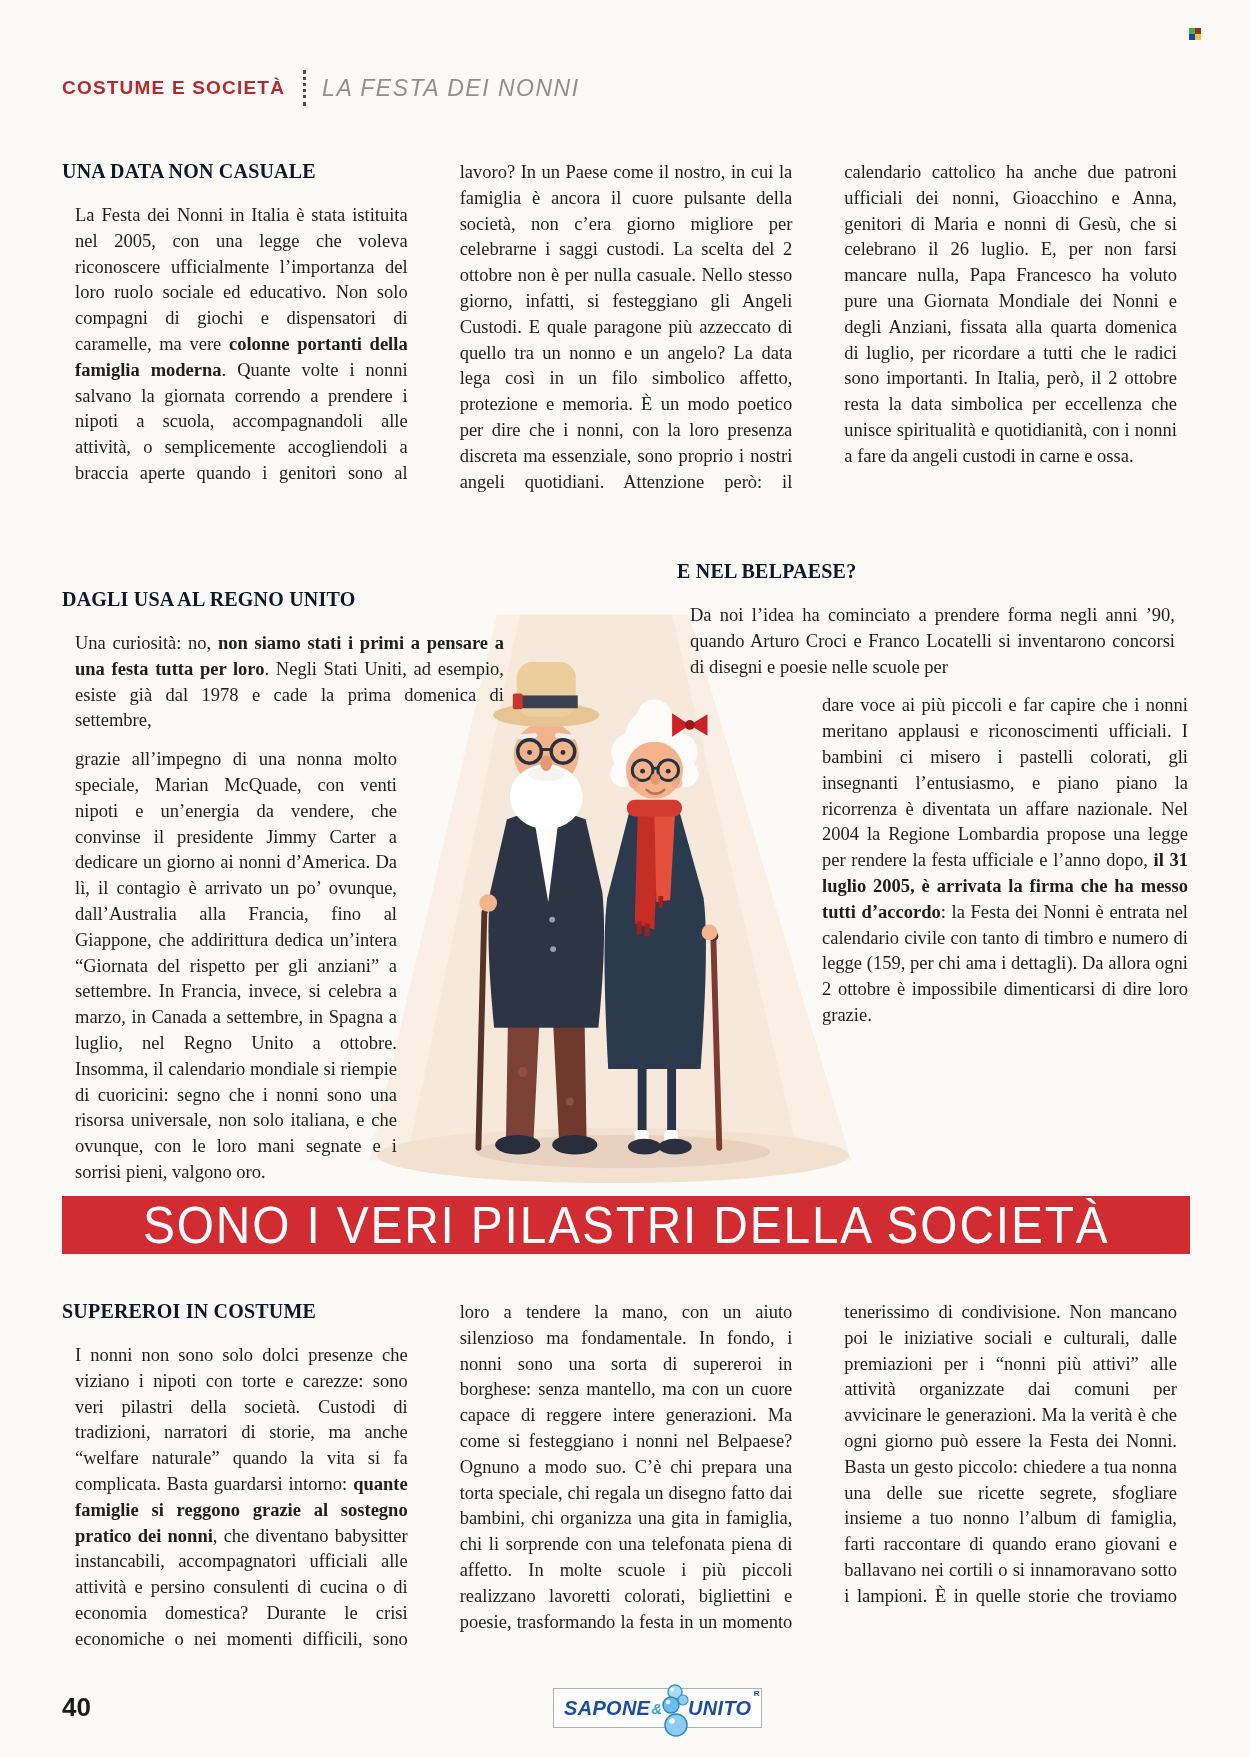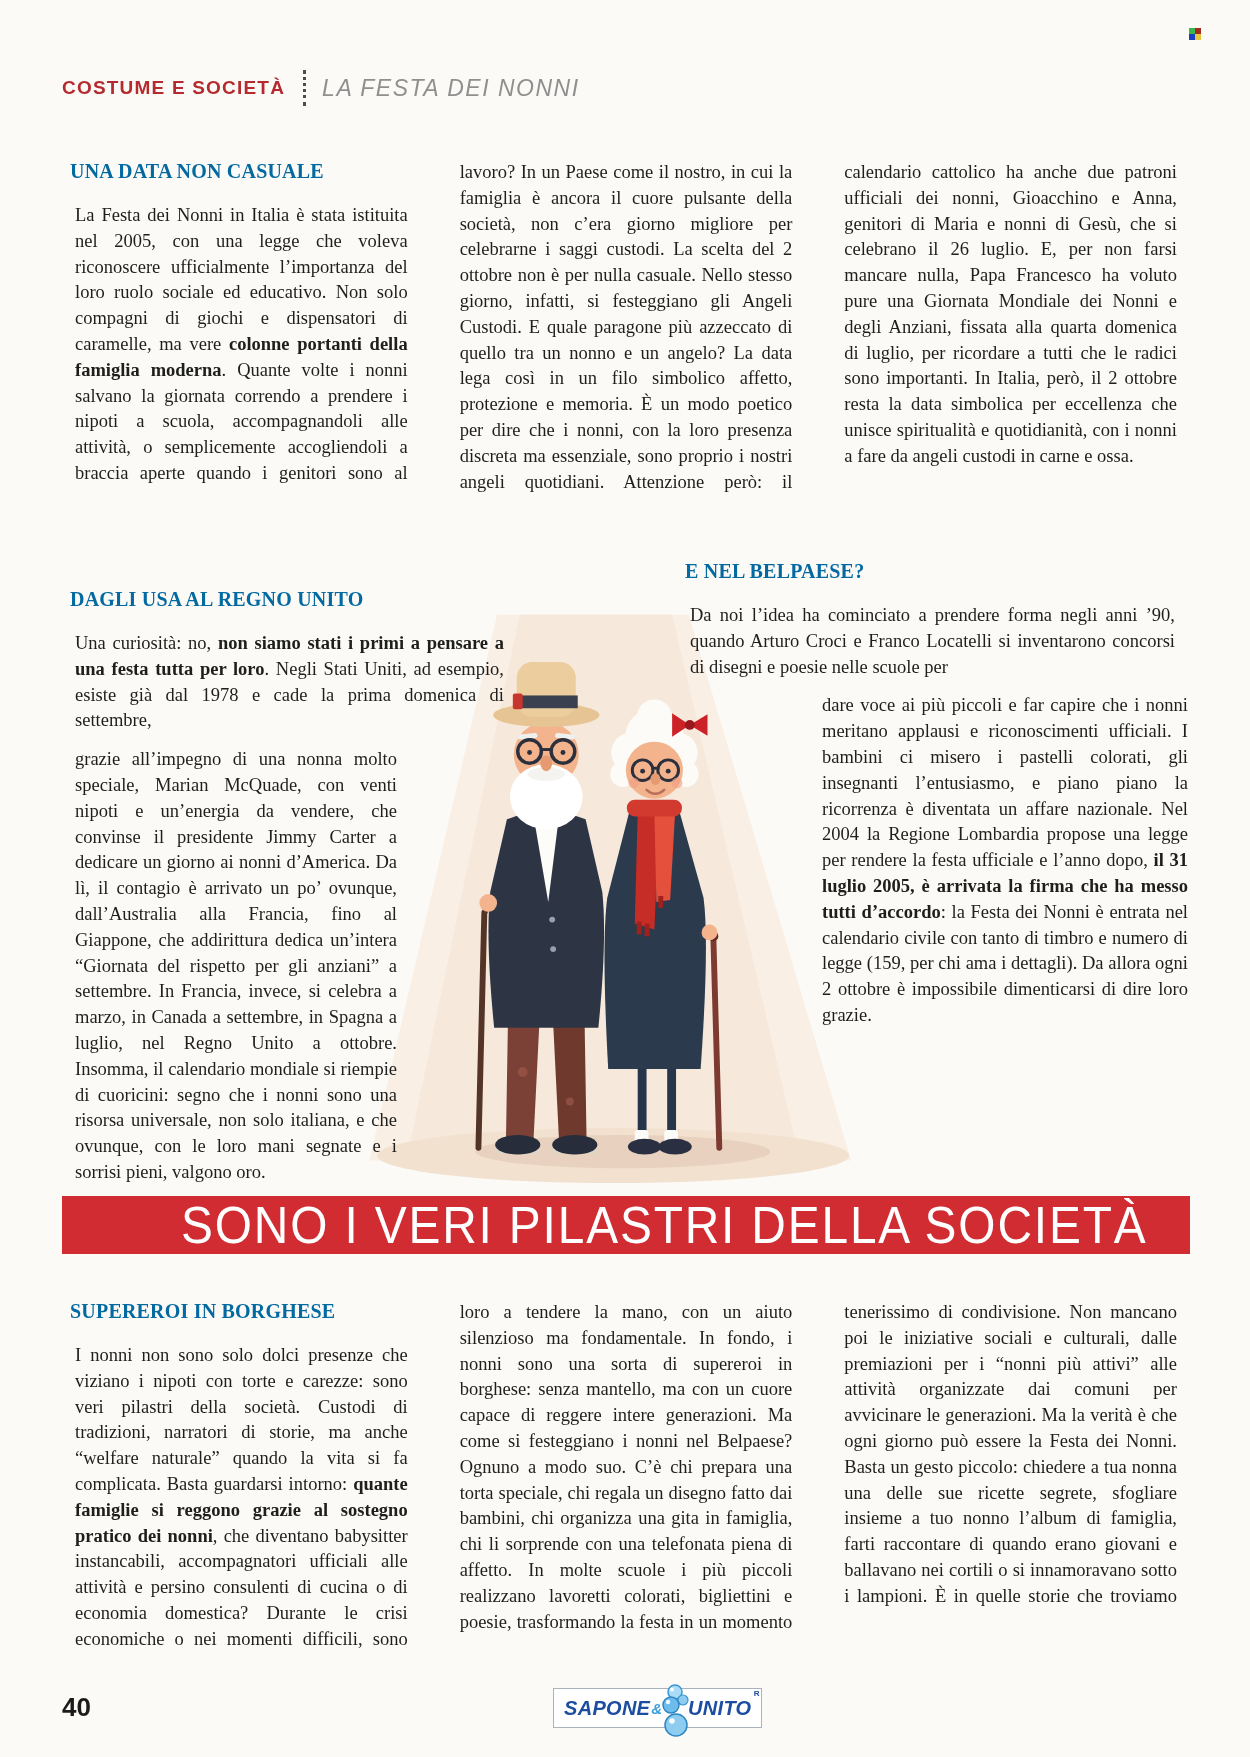--- a/index.html
+++ b/index.html
@@ -12,21 +12,21 @@
   .kicker{color:#b42a2e;font-weight:bold;font-size:19px;letter-spacing:1.2px;}
   .dots{height:36px;width:0;border-left:3px dotted #4d4d4d;margin:0 16px 0 18px;}
   .kicker-topic{color:#8f8f8f;font-style:italic;font-size:23px;letter-spacing:1.5px;}
   .reg-mark{position:absolute;left:1189px;top:28px;width:12px;height:12px;display:grid;
             grid-template-columns:1fr 1fr;grid-template-rows:1fr 1fr;}
   .reg-mark i{display:block;}
   .reg-mark .sq-g{background:#3cb54a}.reg-mark .sq-r{background:#a52a1e}
   .reg-mark .sq-b{background:#1e3ec0}.reg-mark .sq-y{background:#e5c83d}
 
   
-  h3.head{font-size:20px;font-weight:bold;margin:0 8px 20px;letter-spacing:.2px;color:#0369a1;
+  h3.head{font-size:20px;font-weight:bold;margin:0 0 20px;letter-spacing:.2px;color:#0f172a;
           font-family:"Liberation Serif",serif;}
   .bodytext{margin:13px;text-align:justify;font-size:18.5px;line-height:25.8px;}
   .b{font-weight:bold;}
 
   
   .article{position:absolute;left:62px;width:1128px;column-count:3;column-gap:26px;
            column-fill:auto;overflow:hidden;}
   .top-article{top:160px;height:342px;}
   .bottom-article{top:1300px;height:354px;}
 
@@ -35,21 +35,21 @@
   .mid-left .cont{width:322px;}
   .mid-right{position:absolute;left:677px;top:560px;width:511px;z-index:2;}
   .mid-right .cont{width:366px;margin-left:145px;}
 
   
   .illustration{position:absolute;left:355px;top:605px;width:530px;height:585px;margin:0;z-index:1;}
   .illustration svg{display:block;width:100%;height:100%;}
 
   
   .banner{position:absolute;left:62px;top:1196px;width:1128px;height:58px;background:#d02c31;
-          display:flex;align-items:center;justify-content:flex-end;overflow:hidden;}
+          display:flex;align-items:center;justify-content:center;overflow:hidden;}
   .banner-text{color:#ffffff;font-family:"Liberation Sans",sans-serif;font-size:52px;
                letter-spacing:2px;white-space:nowrap;line-height:1;
                transform:scaleX(.92);transform-origin:center;}
 
   
   .page-number{position:absolute;left:62px;top:1692px;font-family:"Liberation Sans",sans-serif;
                font-weight:bold;font-size:26px;color:#1b1b1b;}
   .logo{position:absolute;left:553px;top:1688px;height:38px;display:flex;align-items:center;
         padding:0 10px;border:1px solid #a9b3bd;background:#fff;
         font-family:"Liberation Sans",sans-serif;font-style:italic;font-weight:bold;color:#1c4da0;}
@@ -174,21 +174,21 @@
         <circle cx="323" cy="181" r="5.5" fill="#efa184" opacity=".65"></circle>
       </g>
     </svg>
   </figure>
 
   <div class="banner">
     <span class="banner-text">SONO I VERI PILASTRI DELLA SOCIETÀ</span>
   </div>
 
   <section class="article bottom-article">
-    <h3 class="head">SUPEREROI IN BORGHESE</h3>
+    <h3 class="head">SUPEREROI IN COSTUME</h3>
     <p class="bodytext"><span>I nonni non sono solo dolci presenze che viziano i nipoti con torte e carezze: sono veri pilastri della società. Custodi di tradizioni, narratori di storie, ma anche “welfare naturale” quando la vita si fa complicata. Basta guardarsi intorno: </span><span class="b">quante famiglie si reggono grazie al sostegno pratico dei nonni</span><span>, che diventano babysitter instancabili, accompagnatori ufficiali alle attività e persino consulenti di cucina o di economia domestica? Durante le crisi economiche o nei momenti difficili, sono loro a tendere la mano, con un aiuto silenzioso ma fondamentale. In fondo, i nonni sono una sorta di supereroi in borghese: senza mantello, ma con un cuore capace di reggere intere generazioni. Ma come si festeggiano i nonni nel Belpaese? Ognuno a modo suo. C’è chi prepara una torta speciale, chi regala un disegno fatto dai bambini, chi organizza una gita in famiglia, chi li sorprende con una telefonata piena di affetto. In molte scuole i più piccoli realizzano lavoretti colorati, bigliettini e poesie, trasformando la festa in un momento tenerissimo di condivisione. Non mancano poi le iniziative sociali e culturali, dalle premiazioni per i “nonni più attivi” alle attività organizzate dai comuni per avvicinare le generazioni. Ma la verità è che ogni giorno può essere la Festa dei Nonni. Basta un gesto piccolo: chiedere a tua nonna una delle sue ricette segrete, sfogliare insieme a tuo nonno l’album di famiglia, farti raccontare di quando erano giovani e ballavano nei cortili o si innamoravano sotto i lampioni. È in quelle storie che troviamo radici, identità e, spesso, la chiave per affrontare il futuro con più fiducia.</span></p>
   </section>
 
   <span class="page-number">40</span>
   <div class="logo">
     <span class="logo-word">SAPONE</span>
     <span class="logo-amp">&amp;</span>
     <span class="logo-bubbles">
       <svg width="32" height="58" viewBox="0 0 32 58" xmlns="http://www.w3.org/2000/svg">
         <circle cx="16" cy="9" r="7" fill="#aadcf5" stroke="#3c96d2" stroke-width="1.5"></circle>

